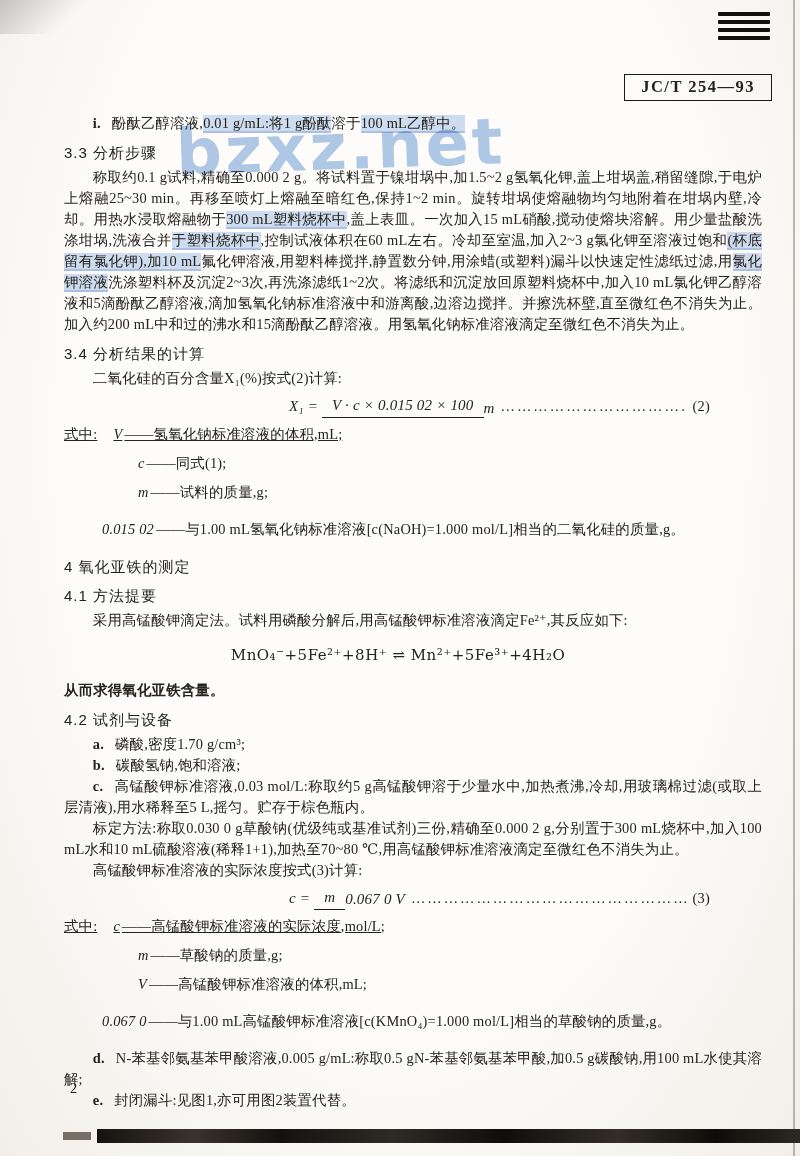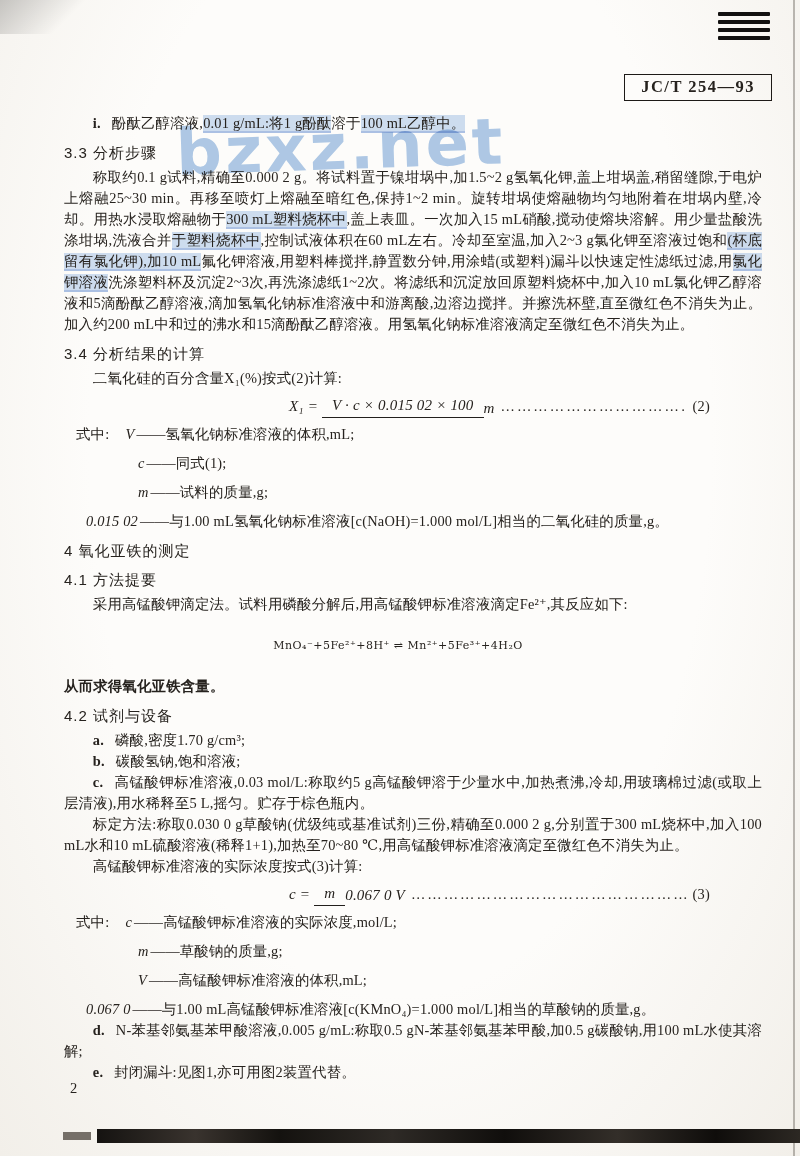--- a/index.html
+++ b/index.html
@@ -44,27 +44,27 @@
   .formula-row{display:flex;align-items:center;margin:7px 0 6px;padding-right:52px;}
   .f-ind{flex:0 0 225px;}
   .f-lhs{font-style:italic;font-size:15px;margin-right:4px;white-space:nowrap;}
   .frac{display:inline-flex;flex-direction:row;align-items:center;font-style:italic;
     font-size:15px;line-height:1.25;}
   .frac .num{padding:0 10px 2px;border-bottom:1.3px solid #221f1c;white-space:nowrap;}
   .frac .den{padding-top:2px;white-space:nowrap;}
   .f-dots{flex:1 1 auto;overflow:hidden;white-space:nowrap;margin:0 6px;letter-spacing:2px;color:#2b2824;}
   .f-label{flex:0 0 auto;}
   
-  .where-first{margin:3px 12px 0;}
+  .where-first{margin:3px 0 0;text-decoration:underline;}
   .w-label{margin-right:16px;}
   .w-sym{font-style:italic;margin-right:2px;}
   .where-item{margin:8px;padding-left:66px;}
-  .where-last{margin:0;padding-left:22px;}
+  .where-last{margin:16px;padding-left:22px;}
   
-  .equation{text-align:center;margin:20px 0;padding-right:30px;font-size:11px;
+  .equation{text-align:center;margin:14px 0;padding-right:30px;font-size:15px;
     font-family:"DejaVu Serif","DejaVu Sans",serif;letter-spacing:.5px;}
   .pageno{position:absolute;left:70px;top:1080px;font-size:14.5px;}
 </style>
 </head>
 <body>
 
 <div class="page">
 
   <div class="corner-shade"></div>
   <div class="scan-marks">

